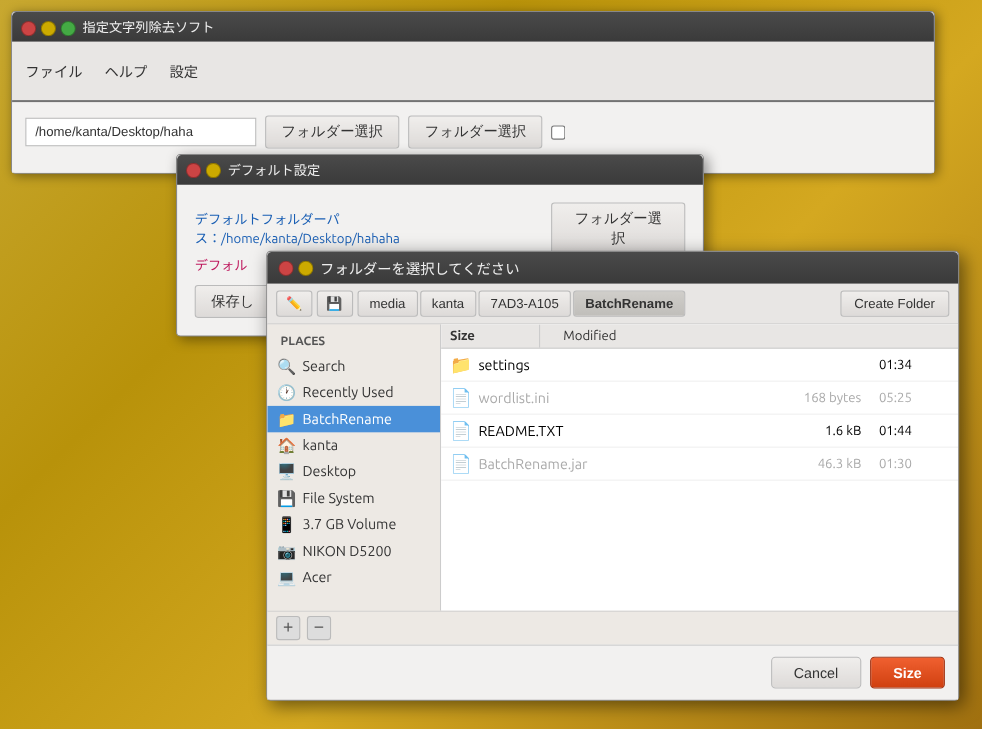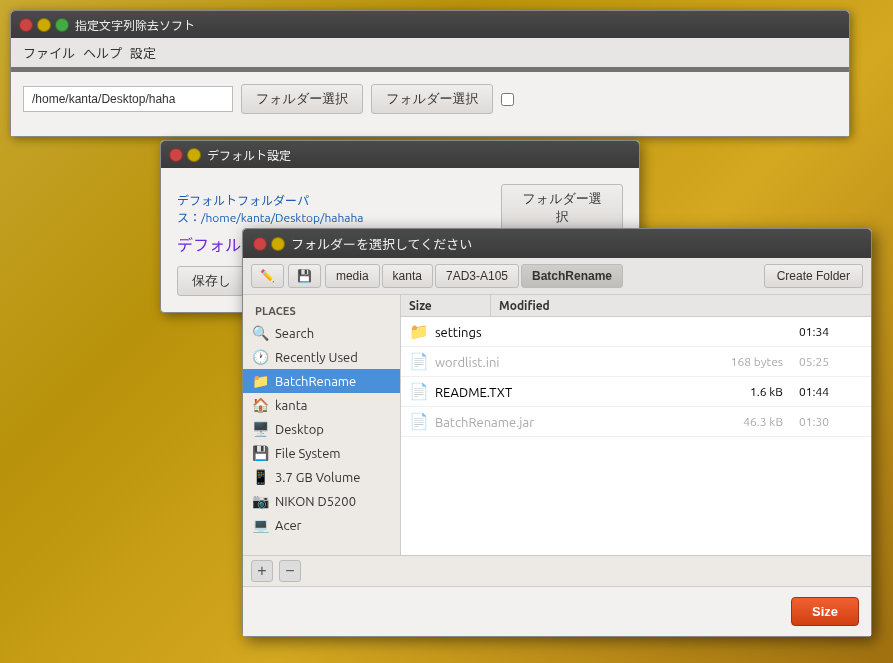--- a/index.html
+++ b/index.html
@@ -21,21 +21,21 @@
       width: 840px;
       background: #f2f1f0;
       border: 1px solid #888;
       border-radius: 4px;
       box-shadow: 2px 2px 10px rgba(0,0,0,0.4);
     }
     .title-bar {
       background: linear-gradient(to bottom, #4a4a4a, #3a3a3a);
       padding: 5px 8px;
       display: flex;
-      align-items: center;
+      align-items: flex-end;
       gap: 6px;
       border-radius: 4px 4px 0 0;
     }
     .title-bar-buttons {
       display: flex;
       gap: 4px;
     }
     .tb-btn {
       width: 14px;
       height: 14px;
@@ -45,23 +45,24 @@
     .tb-btn.close { background: #cc4444; }
     .tb-btn.min { background: #ccaa00; }
     .tb-btn.max { background: #44aa44; }
     .title-text {
       color: #eee;
       font-size: 12px;
       flex: 1;
     }
     .menu-bar {
       background: #e8e6e4;
-      padding: 3px 8px;
-      display: flex;
-      border-bottom: 5px solid #737373;
+      padding: 15px 8px;
+      display: flex;
+      gap: 12px;
+      border-bottom: 2px solid #737373;
     }
     .menu-item {
       font-size: 13px;
       color: #333;
       cursor: pointer;
       padding: 2px 4px;
     }
     .main-content {
       padding: 12px;
       background: #f2f1f0;
@@ -266,22 +267,23 @@
       padding: 4px 8px;
       font-size: 12px;
       font-weight: bold;
       color: #333;
       border-right: 1px solid #ccc;
     }
     .col-modified {
       width: 80px;
       padding: 4px 8px;
       font-size: 12px;
-      font-weight: bold;
-      color: #333;
+      font-weight: normal;
+      color: #333;
+      margin-left: 13px;
     }
     .file-row {
       display: flex;
       align-items: center;
       padding: 3px 0;
       border-bottom: 1px solid #f0f0f0;
       cursor: pointer;
     }
     .file-row.dimmed { color: #aaa; }
     .file-name-cell {
@@ -393,21 +395,21 @@
       <div class="tb-btn min"></div>
     </div>
     <span class="title-text">デフォルト設定</span>
   </div>
   <div class="default-content">
     <div class="folder-path-row">
       <span class="folder-path-label">デフォルトフォルダーパス：/home/kanta/Desktop/hahaha</span>
       <button class="btn-gray">フォルダー選択</button>
     </div>
     <div style="display:flex; align-items:center; gap:8px; margin-bottom:10px;">
-      <span style="font-size:16px;color:#6d28d9;">デフォル</span>
+      <span style="font-size:12px;color:#be185d;">デフォル</span>
     </div>
     <div class="save-btn-row">
       <button class="btn-gray">保存し</button>
     </div>
   </div>
 </div>
 
 <div class="file-dialog">
   <div class="file-title-bar">
     <div class="title-bar-buttons">
@@ -511,15 +513,16 @@
         <div class="file-size-cell">46.3 kB</div>
         <div class="file-mod-cell">01:30</div>
       </div>
     </div>
   </div>
   <div class="file-bottom">
     <button class="plus-btn">+</button>
     <button class="minus-btn">−</button>
   </div>
   <div class="file-actions-row">
+    <button class="cancel-btn">Cancel</button>
     <button class="open-btn">Size</button>
   </div>
 </div>
 
 </body></html>

